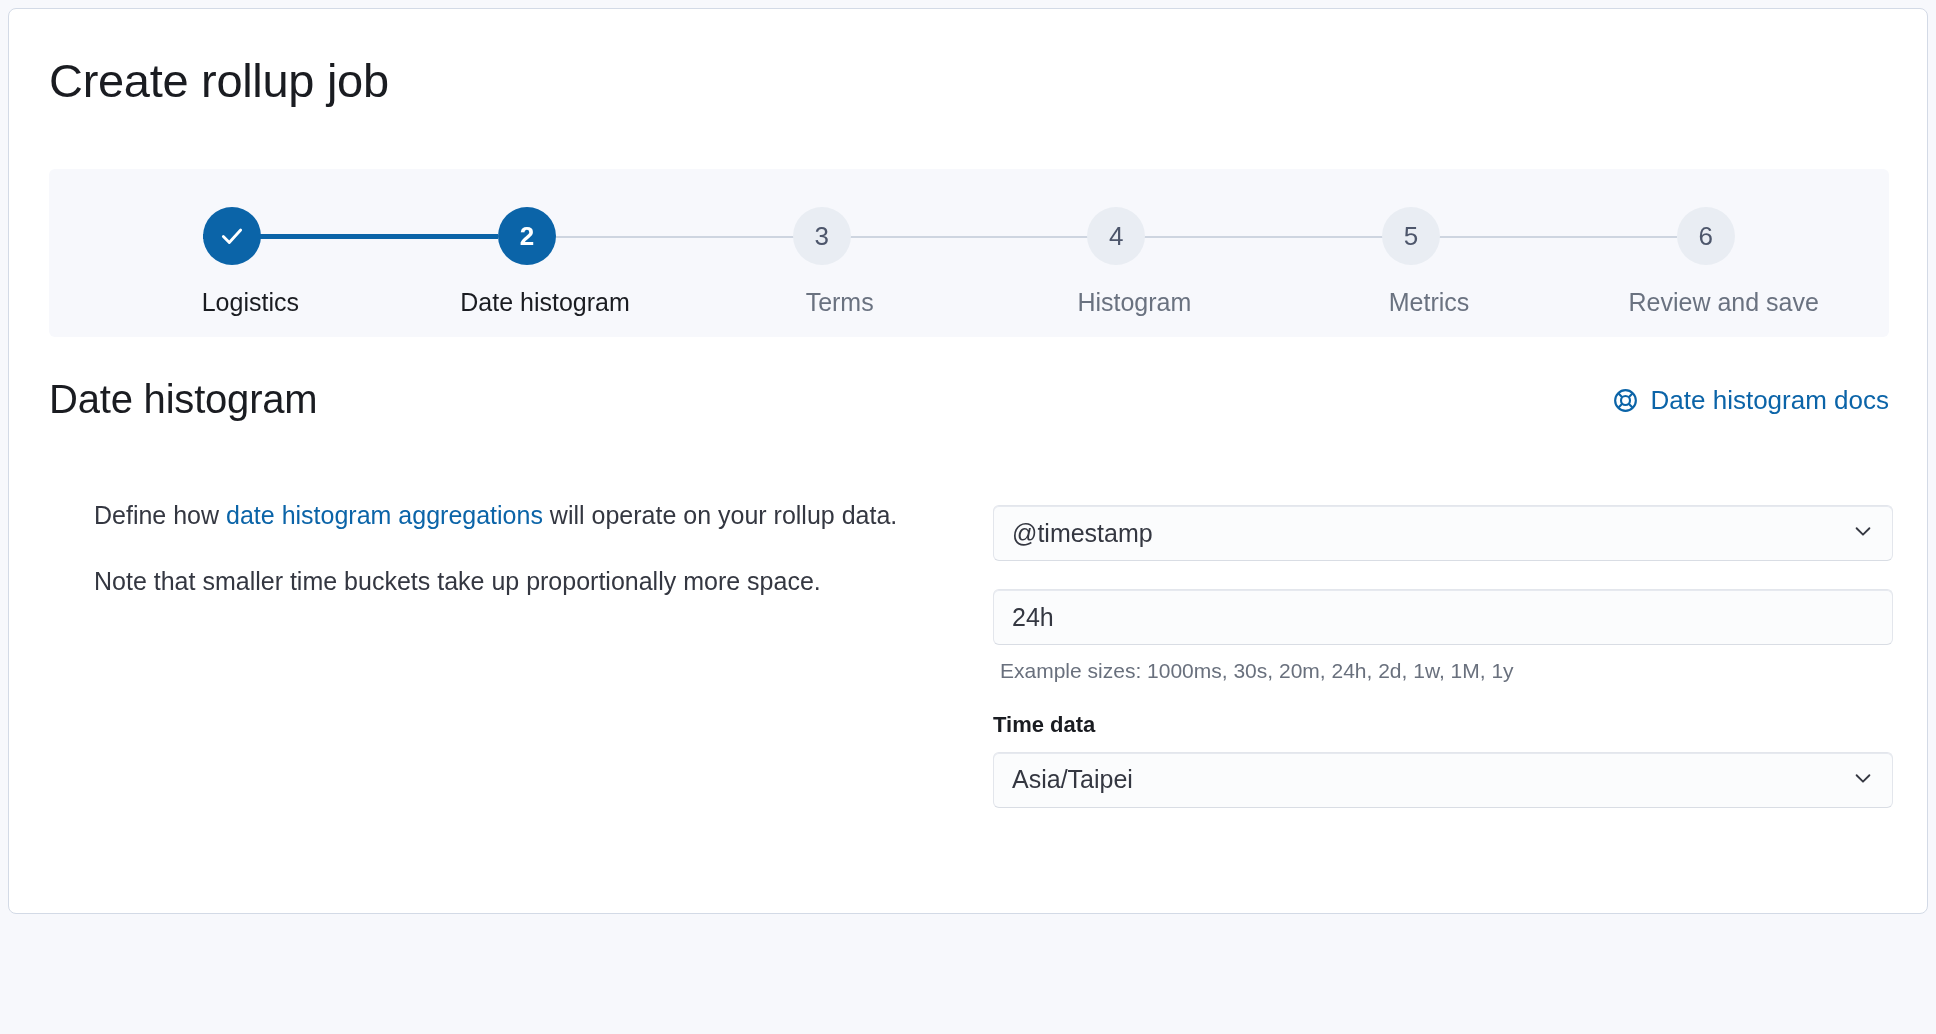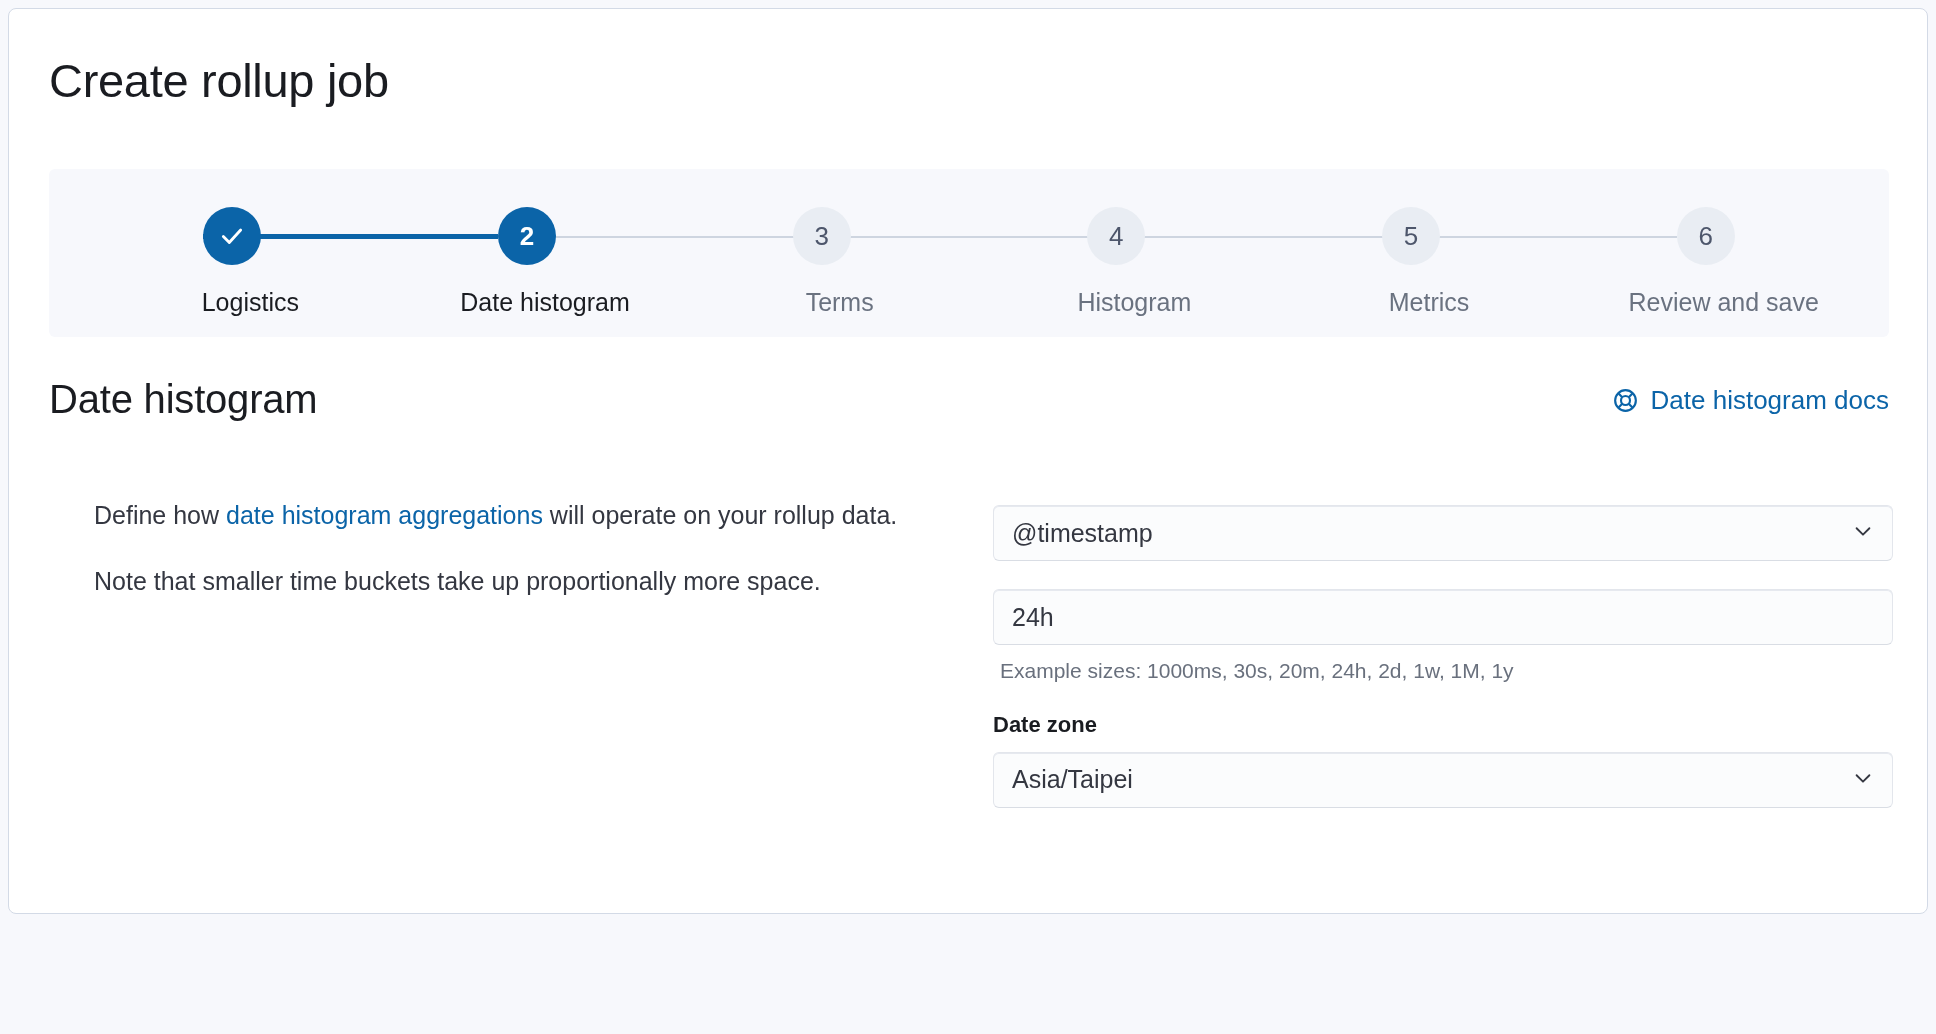--- a/index.html
+++ b/index.html
@@ -345,21 +345,21 @@
     </div>
 
     <div class="field">
       <div class="control">
         <span class="value">24h</span>
       </div>
       <div class="helper">Example sizes: 1000ms, 30s, 20m, 24h, 2d, 1w, 1M, 1y</div>
     </div>
 
     <div class="field">
-      <div class="field-label">Date zone</div>
+      <div class="field-label">Time data</div>
       <div class="control">
         <span class="value">Asia/Taipei</span>
         <span class="chev">
           <svg width="22" height="22" viewBox="0 0 24 24" fill="none" stroke="#343741" stroke-width="2" stroke-linecap="round" stroke-linejoin="round">
               <polyline points="5,9 12,16 19,9"></polyline>
             </svg>
         </span>
       </div>
     </div>
 

